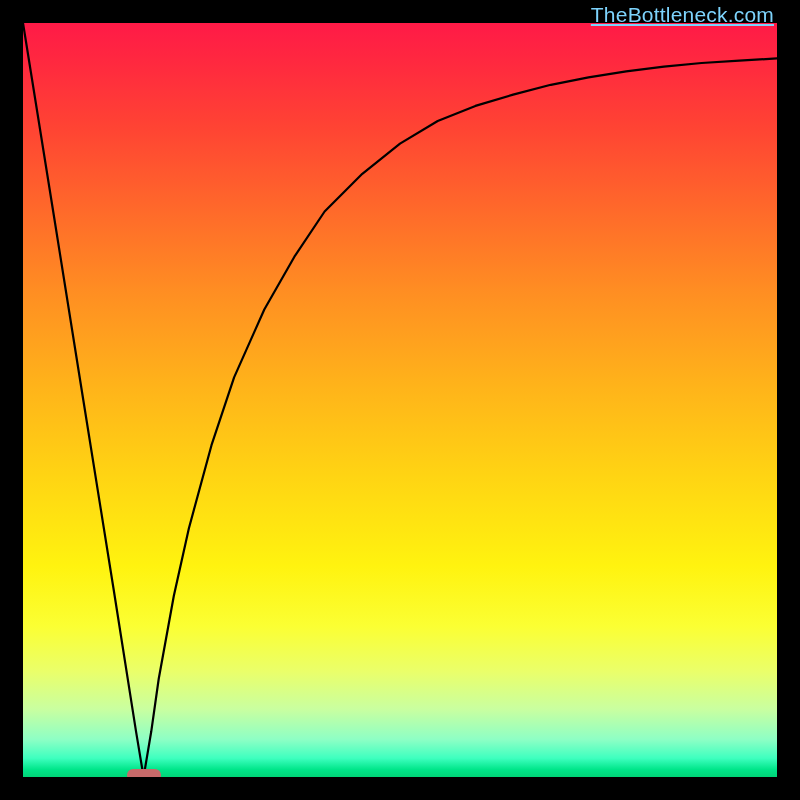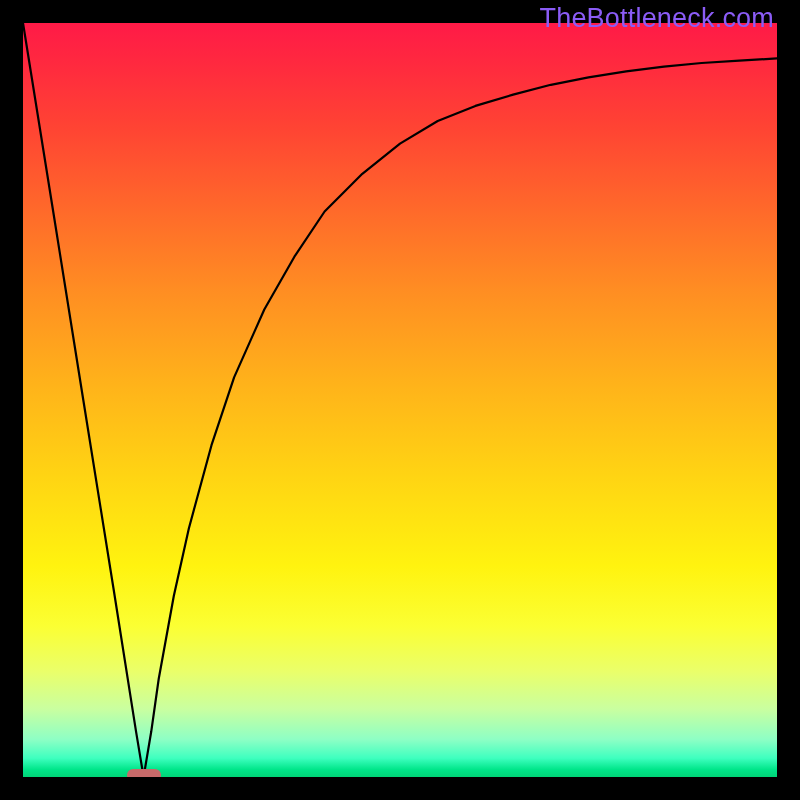--- a/index.html
+++ b/index.html
@@ -49,24 +49,25 @@
       #8effc5 95%,
       #3effbf 97.5%,
       #00e68a 99%,
       #00d477 100%
     );
   }
   .watermark {
     position: absolute;
     top: 3px;
     right: 26px;
-    color: #8b5cf6;
-    font-size: 27px;
+    color: #7dd3fc;
+    font-size: 21px;
     font-weight: 500;
     letter-spacing: 0.2px;
+    text-decoration: underline;
   }
   .curve-svg {
     position: absolute;
     left: 0;
     top: 0;
     width: 754px;
     height: 754px;
   }
   .pill {
     position: absolute;

